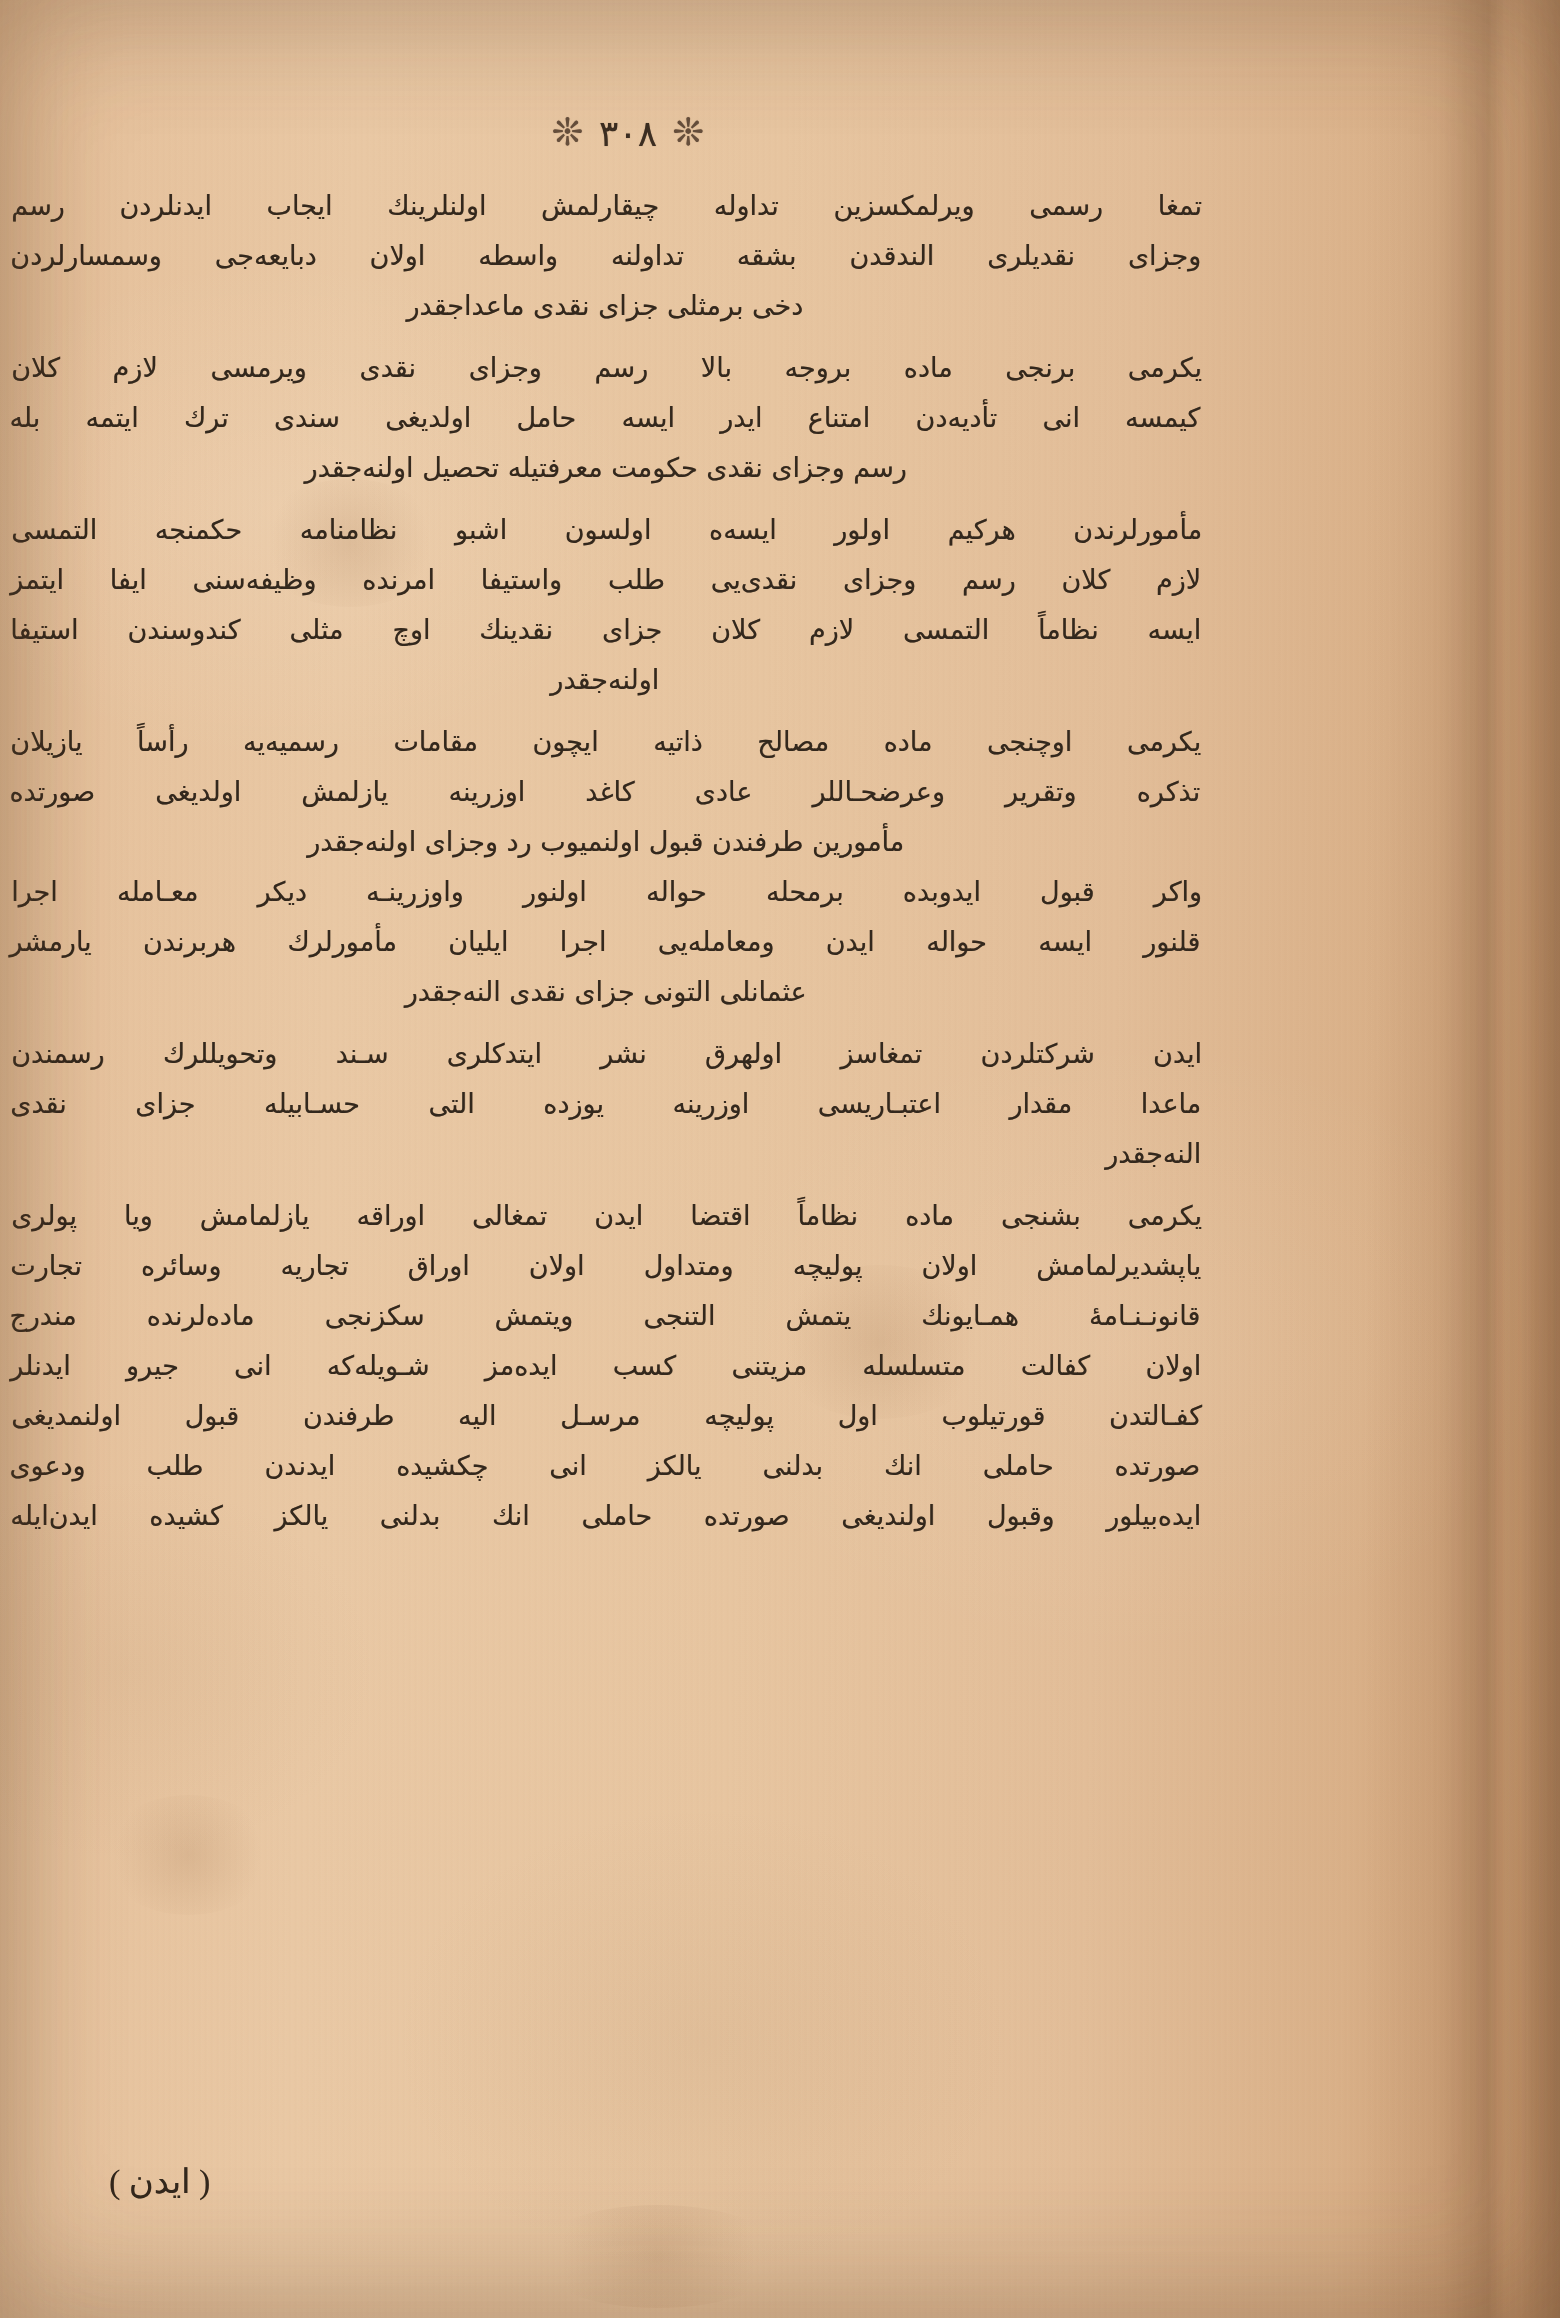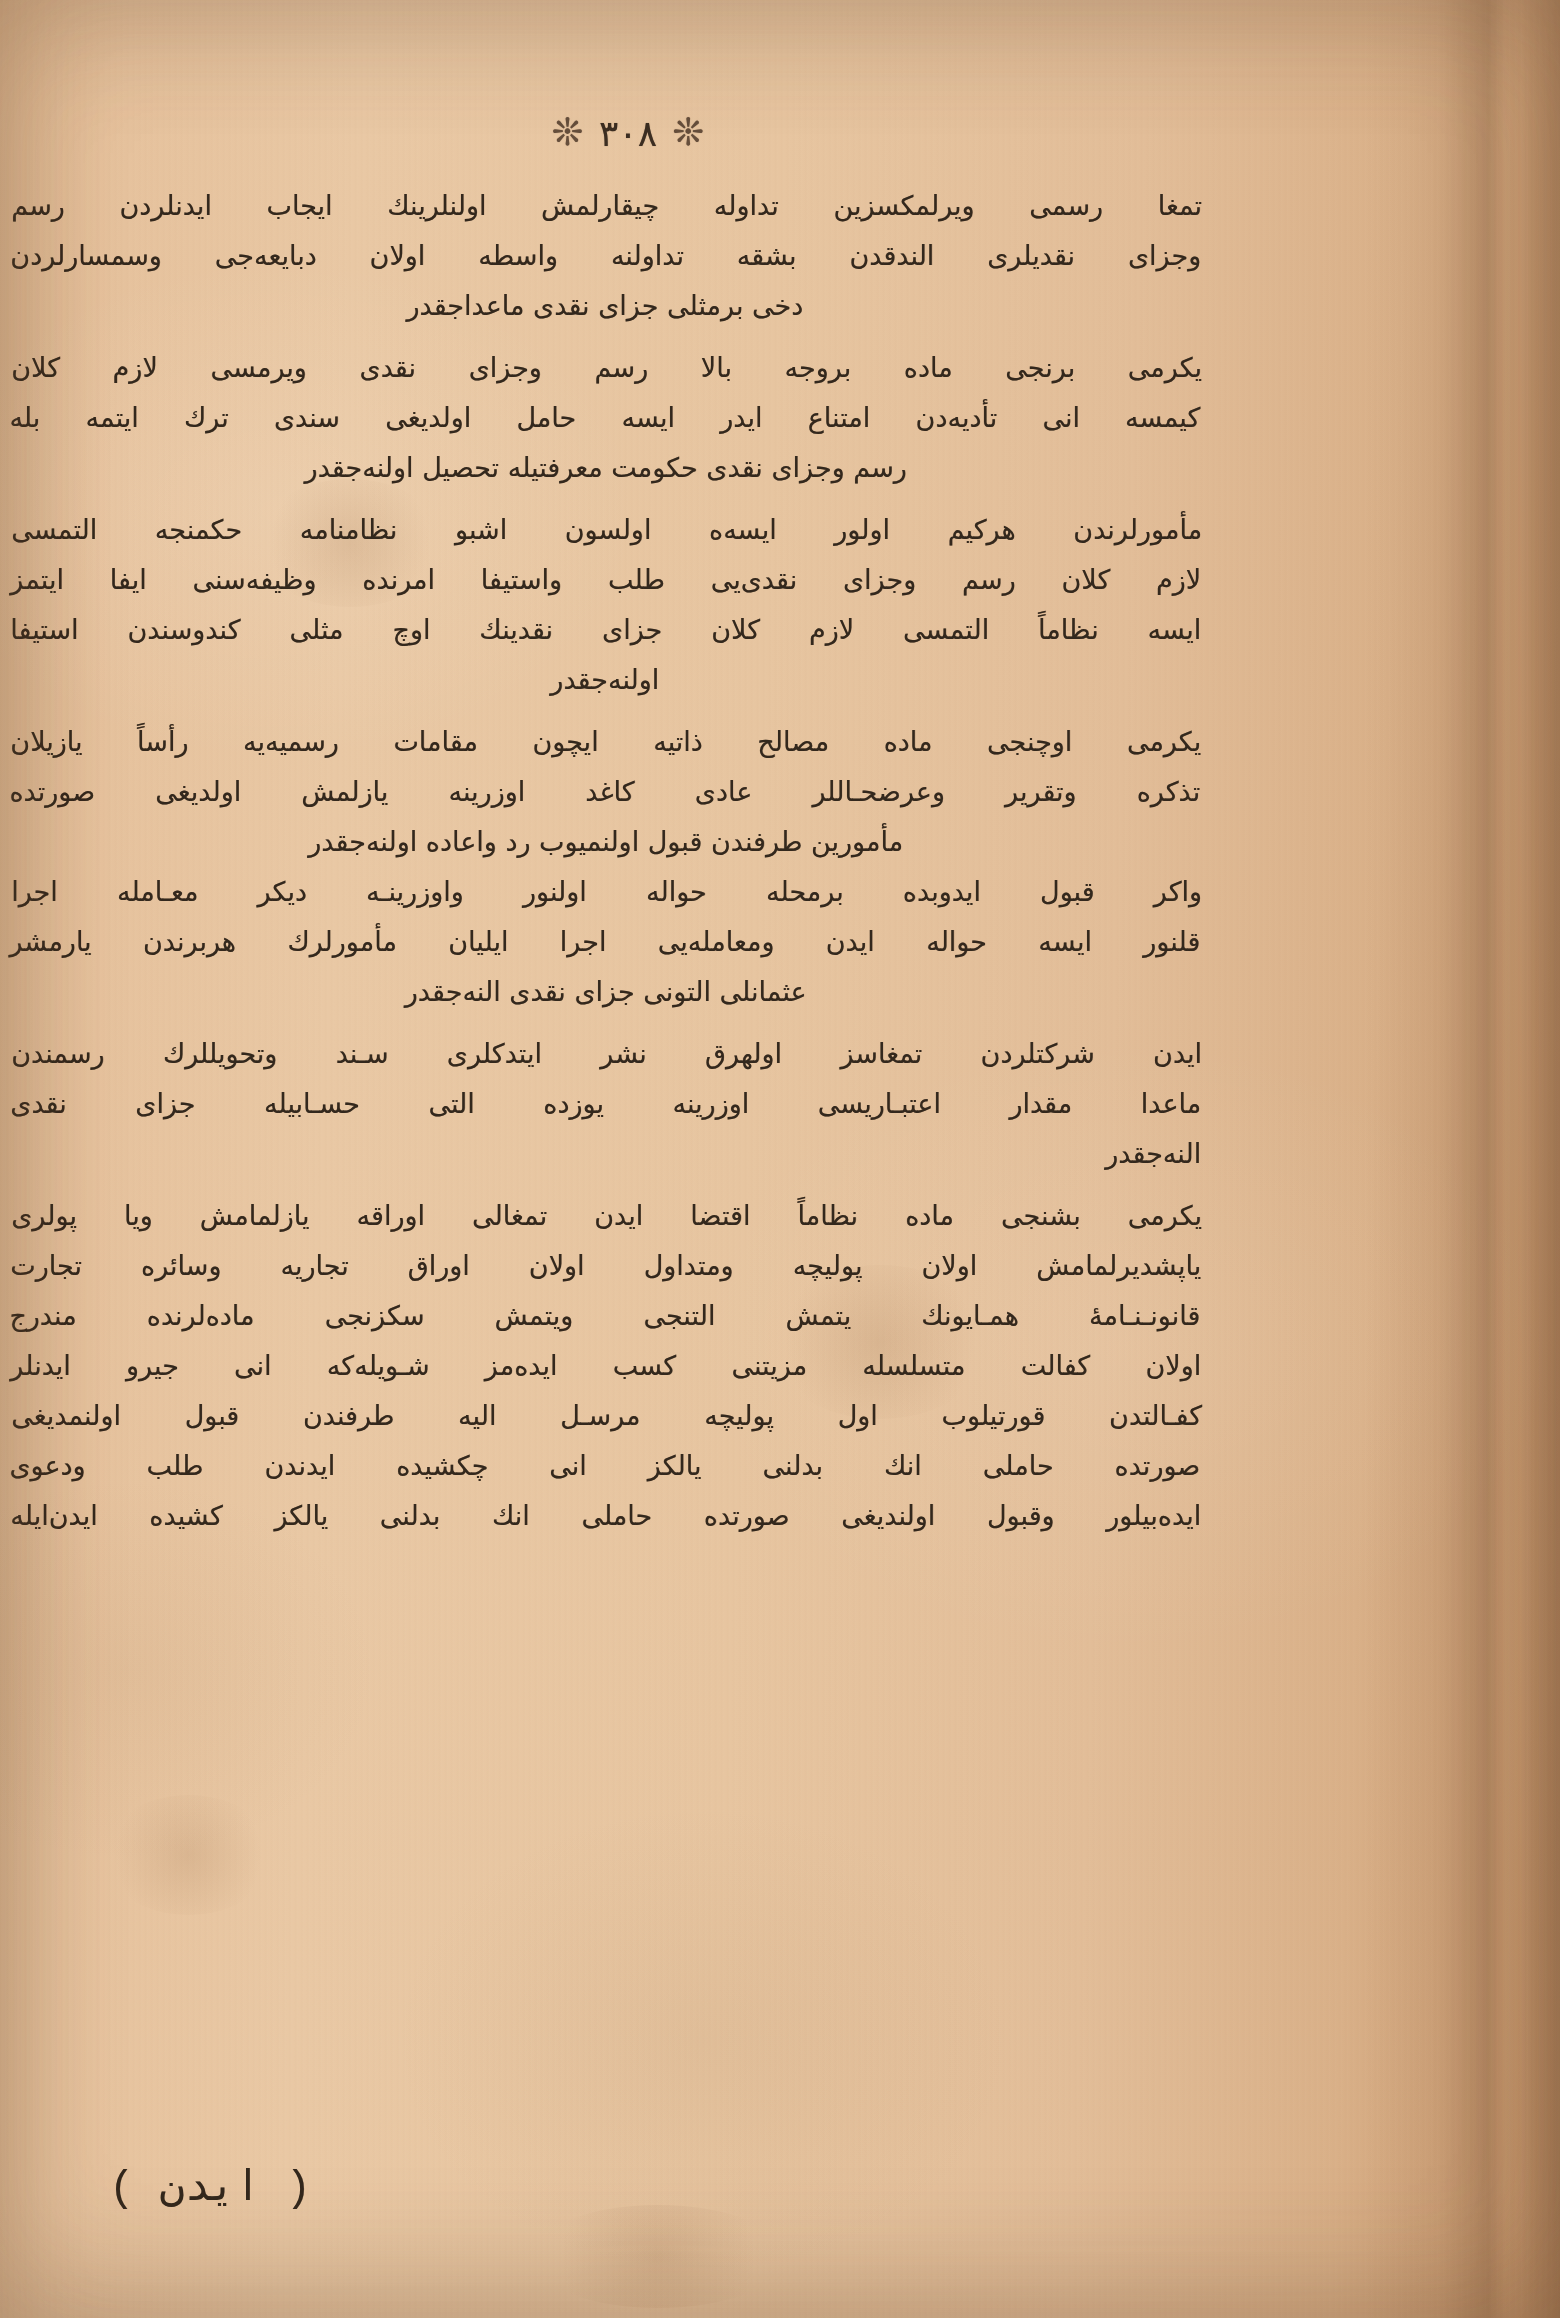--- a/index.html
+++ b/index.html
@@ -131,22 +131,22 @@
   .line:nth-child(3n)   { transform: translateX(-0.9px); }
   .line:nth-child(4n+1) { transform: translateX(0.9px); }
 
   .gap { height: 12px; }
 
   
   #catchword {
     position: absolute;
     left: 109px;
     top: 2161px;
-    font-family: Liberation Mono, monospace;
-    font-size: 42px;
+    font-family: Liberation Serif, serif;
+    font-size: 34px;
     color: #33281d;
     direction: rtl;
     text-shadow: 0.3px 0.3px 0.6px rgba(60,42,28,0.40);
   }
 
   
   .fox {
     position: absolute;
     border-radius: 50%;
     pointer-events: none;
@@ -180,21 +180,21 @@
       <div class="line stretch">كیمسه انی تأدیه‌دن امتناع ایدر ایسه حامل اولدیغی سندی ترك ایتمه بله</div>
       <div class="line center">رسم وجزای نقدی حكومت معرفتیله تحصیل اولنه‌جقدر</div>
       <div class="gap"></div>
       <div class="line stretch">مأمورلرندن هركیم اولور ایسه‌ه اولسون اشبو نظامنامه حكمنجه التمسی</div>
       <div class="line stretch">لازم كلان رسم وجزای نقدی‌یی طلب واستیفا امرنده وظیفه‌سنی ایفا ایتمز</div>
       <div class="line stretch">ایسه نظاماً التمسی لازم كلان جزای نقدینك اوچ مثلی كندوسندن استیفا</div>
       <div class="line center">اولنه‌جقدر</div>
       <div class="gap"></div>
       <div class="line stretch">یكرمی اوچنجی ماده        مصالح ذاتیه ایچون مقامات رسمیه‌یه رأساً یازیلان</div>
       <div class="line stretch">تذكره وتقریر وعرضحـاللر عادی كاغد اوزرینه یازلمش اولدیغی صورتده</div>
-      <div class="line center">مأمورین طرفندن قبول اولنمیوب رد واعاده اولنه‌جقدر</div>
+      <div class="line center">مأمورین طرفندن قبول اولنمیوب رد وجزای اولنه‌جقدر</div>
       <div class="line stretch">واكر قبول ایدوبده برمحله حواله اولنور واوزرینـه دیكر معـامله اجرا</div>
       <div class="line stretch">قلنور ایسه حواله ایدن ومعامله‌یی اجرا ایلیان مأمورلرك هربرندن یارمشر</div>
       <div class="line center">عثمانلی التونی جزای نقدی النه‌جقدر</div>
       <div class="gap"></div>
       <div class="line stretch">ایدن شركتلردن تمغاسز اولهرق نشر ایتدكلری سـند وتحویللرك رسمندن</div>
       <div class="line stretch">ماعدا مقدار اعتبـاریسی اوزرینه یوزده التی حسـابیله جزای نقدی</div>
       <div class="line right">النه‌جقدر</div>
       <div class="gap"></div>
       <div class="line stretch">یكرمی بشنجی ماده        نظاماً اقتضا ایدن تمغالی اوراقه یازلمامش ویا پولری</div>
       <div class="line stretch">یاپشدیرلمامش اولان پولیچه ومتداول اولان اوراق تجاریه وسائره تجارت</div>

